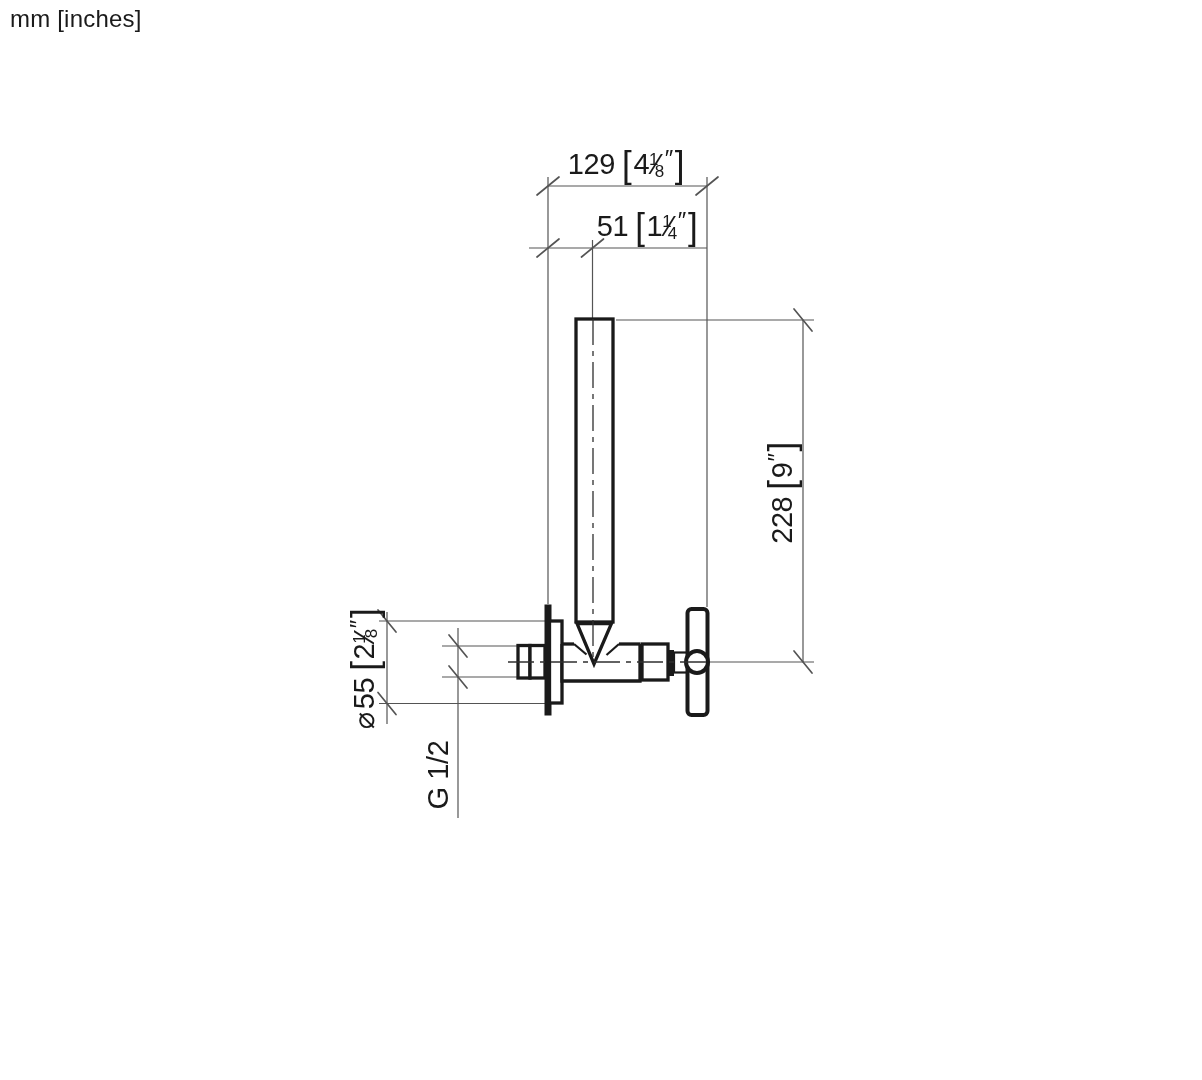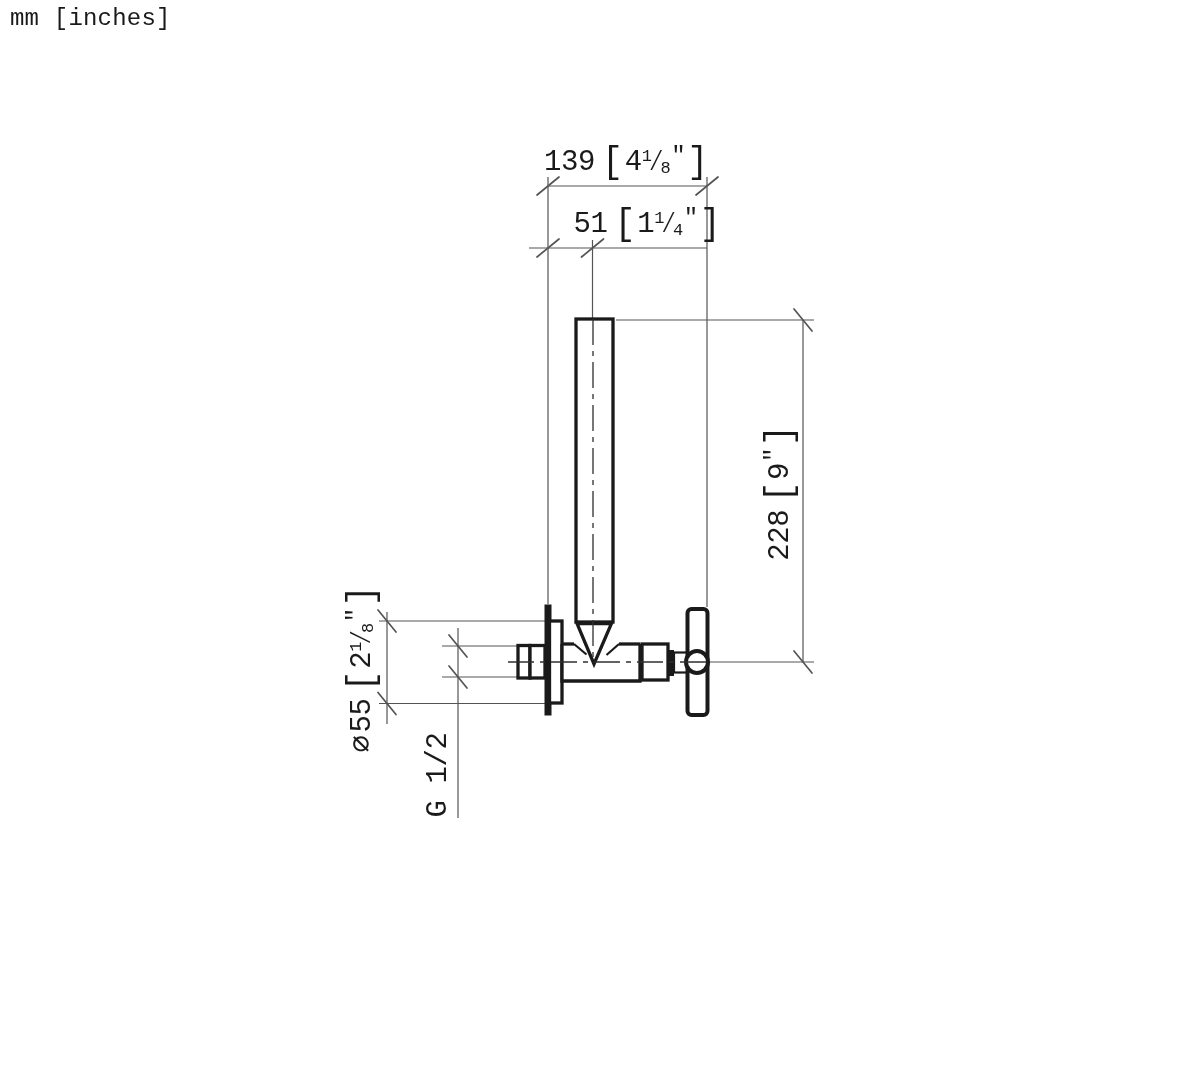--- a/index.html
+++ b/index.html
@@ -1,17 +1,17 @@
 <!DOCTYPE html>
 <html style="--ink: #1a1a1a; --dim: #545454;"><head>
 <meta charset="utf-8">
 <style>
   html,body{margin:0;padding:0;background:#ffffff;}
   #stage{position:relative;width:1202px;height:960px;background:#fff;overflow:hidden;
-         font-family:Liberation Mono, monospace;color:var(--ink,#1a1a1a);}
+         font-family:Liberation Sans, sans-serif;color:var(--ink,#1a1a1a);}
   svg{position:absolute;left:0;top:0;}
 
   
   .thin{fill:none;stroke:var(--dim,#555);stroke-width:1.2;}
   .tick{fill:none;stroke:var(--dim,#4a4a4a);stroke-width:1.7;stroke-linecap:round;}
   .obj {fill:#fff;stroke:var(--ink,#161616);stroke-width:3.3;}
   .obj.w4{stroke-width:4;}
   .obj.w2{stroke-width:2.2;}
   .solid{fill:var(--ink,#161616);stroke:none;}
   .cl{fill:none;stroke:#2f2f2f;stroke-width:1.3;stroke-dasharray:26 6 5 6;}
@@ -93,21 +93,21 @@
 
     <g>
       <line class="cl" x1="593" y1="319" x2="593" y2="661"></line>
       <line class="cl" x1="508" y1="662" x2="709" y2="662"></line>
     </g>
   </svg>
 
   <div class="note">mm [inches]</div>
 
   <div class="lbl" style="left:627px;top:163px;">
-    <span class="mmv">139</span><span class="brk">[</span><span class="fw">4</span><span class="fn">1</span><span class="fs">⁄</span><span class="fd">8</span><span class="im">″</span><span class="brk">]</span>
+    <span class="mmv">129</span><span class="brk">[</span><span class="fw">4</span><span class="fn">1</span><span class="fs">⁄</span><span class="fd">8</span><span class="im">″</span><span class="brk">]</span>
   </div>
 
   <div class="lbl" style="left:648px;top:225px;">
     <span class="mmv">51</span><span class="brk">[</span><span class="fw">1</span><span class="fn">1</span><span class="fs">⁄</span><span class="fd">4</span><span class="im">″</span><span class="brk">]</span>
   </div>
 
   <div class="lbl rot" style="left:781px;top:492px;">
     <span class="mmv">228</span><span class="brk">[</span><span class="fw">9</span><span class="im">″</span><span class="brk">]</span>
   </div>
 

